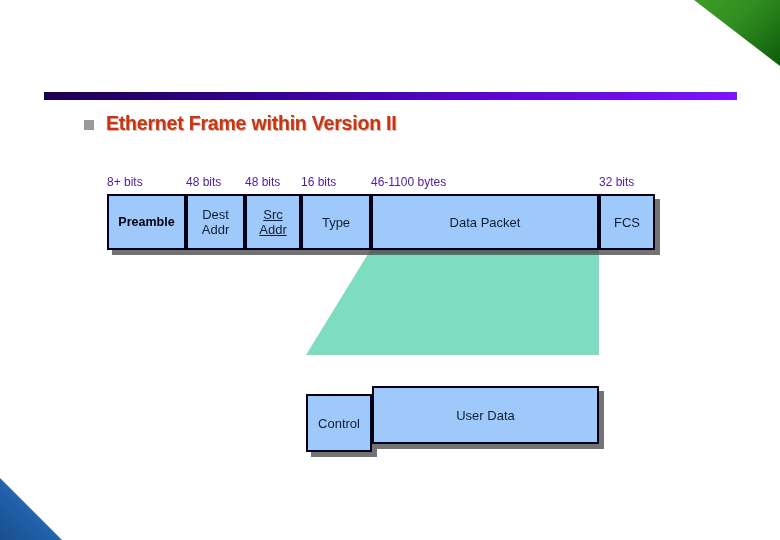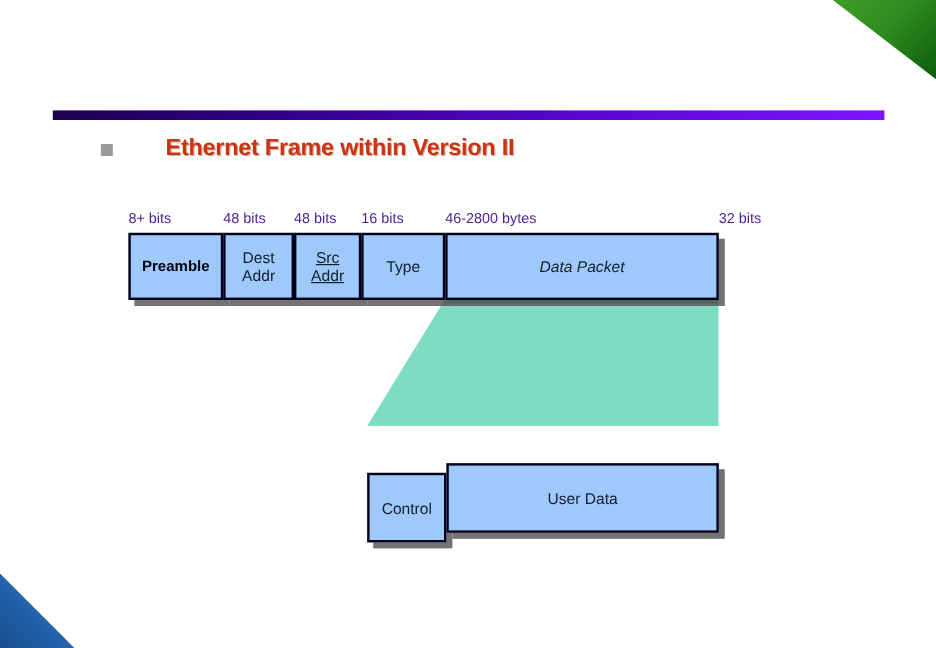--- a/index.html
+++ b/index.html
@@ -49,21 +49,20 @@
     width: 693px;
     height: 8px;
     background: linear-gradient(to right, #1d0050 0%, #35008f 30%, #5a07d2 65%, #7f14ff 100%);
   }
   .title-row {
     position: absolute;
     left: 84px;
     top: 112px;
     display: flex;
     align-items: center;
-    gap: 32px;
   }
   .title-bullet {
     width: 10px;
     height: 10px;
     background: #9a9a9a;
     margin-right: 12px;
     flex: 0 0 auto;
     position: relative;
     top: 1px;
   }
@@ -132,21 +131,21 @@
     <span class="title-bullet"></span>
     <span class="title-text">Ethernet Frame within Version II</span>
   </div>
 
   <div id="diagram">
 
     <div class="size-label" style="left:107px; width:79px;">8+ bits</div>
     <div class="size-label" style="left:186px; width:59px;">48 bits</div>
     <div class="size-label" style="left:245px; width:56px;">48 bits</div>
     <div class="size-label" style="left:301px; width:70px;">16 bits</div>
-    <div class="size-label" style="left:371px; width:228px;">46-2800 bytes</div>
+    <div class="size-label" style="left:371px; width:228px;">46-1100 bytes</div>
     <div class="size-label" style="left:599px; width:56px;">32 bits</div>
 
     <div class="funnel" style="left:306px; top:250px; width:293px; height:102px; clip-path: polygon(22% 0, 100% 0, 100% 100%, 0 100%);"></div>
 
     <div class="fld bold" style="left:107px; top:194px; width:79px; height:56px;">
       <span>Preamble</span>
     </div>
 
     <div class="fld" style="left:186px; top:194px; width:59px; height:56px;">
       <span style="white-space:pre-line;">Dest
@@ -155,24 +154,27 @@
 
     <div class="fld" style="left:245px; top:194px; width:56px; height:56px;">
       <span style="white-space:pre-line;text-decoration:underline;">Src
 Addr</span>
     </div>
 
     <div class="fld" style="left:301px; top:194px; width:70px; height:56px;">
       <span>Type</span>
     </div>
 
-    <div class="fld" style="left:371px; top:194px; width:228px; height:56px;font-style:italic;">
+    <div class="fld" style="left:371px; top:194px; width:228px; height:56px;">
       <span>Data Packet</span>
     </div>
 
+    <div class="fld" style="left:599px; top:194px; width:56px; height:56px;">
+      <span>FCS</span>
+    </div>
 
     <div class="row2">
       <div class="fld" style="left:306px; top:350px; width:66px; height:58px;margin-top:44px;">
         <span>Control</span>
       </div>
       <div class="fld" style="left:372px; top:350px; width:227px; height:58px;margin-top:36px;">
         <span>User Data</span>
       </div>
     </div>
 

